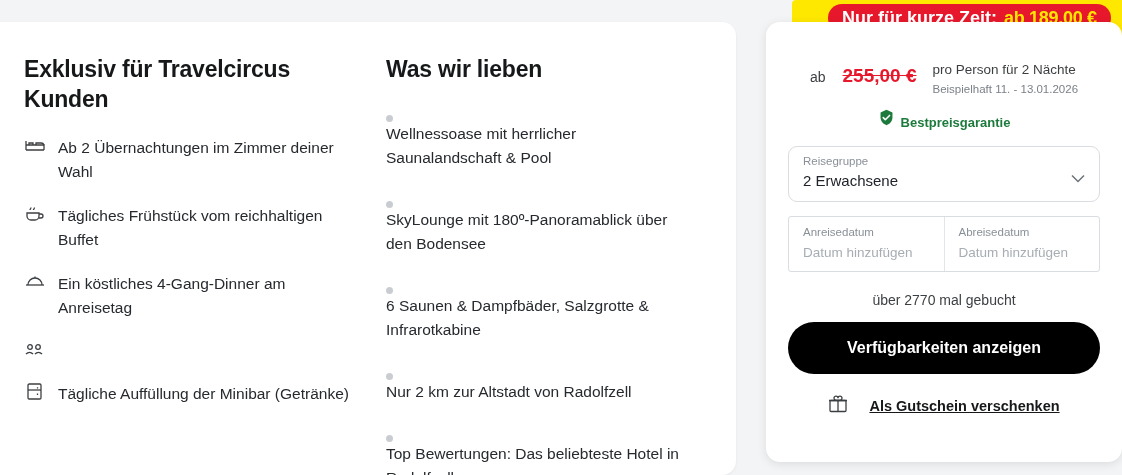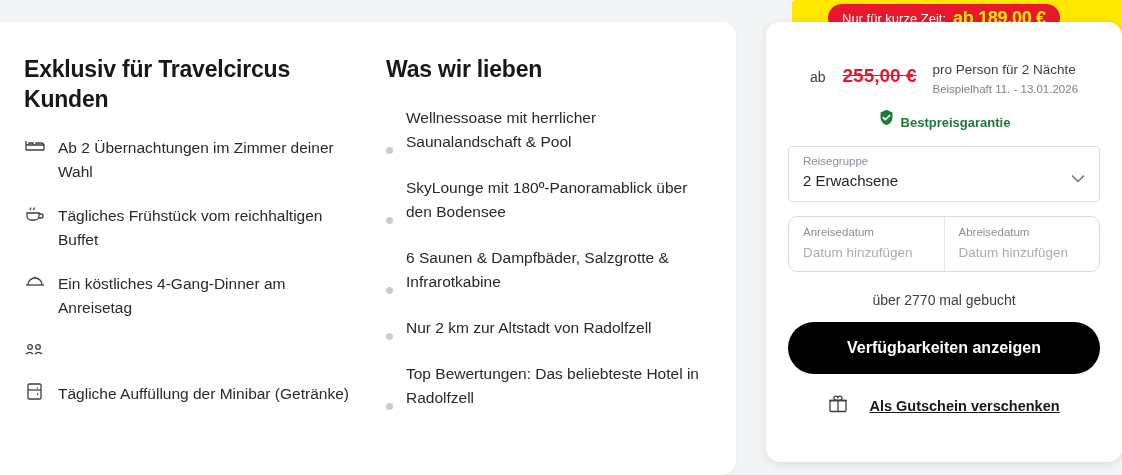--- a/index.html
+++ b/index.html
@@ -79,22 +79,23 @@
     color: #262a2e;
     max-width: 300px;
   }
   .love-list {
     list-style: none;
     margin: 0;
     padding: 0;
   }
   .love {
     display: flex;
-    align-items: flex-end;
+    align-items: flex-start;
     margin-bottom: 22px;
+    flex-direction: column;
   }
   .dot {
     width: 7px;
     height: 7px;
     min-width: 7px;
     border-radius: 50%;
     background: #c9cdd1;
     margin-top: 9px;
     margin-right: 13px;
   }
@@ -140,22 +141,22 @@
     height: 28px;
     background: #e8182c;
     border-radius: 14px;
     display: flex;
     align-items: center;
     padding: 0 14px;
     white-space: nowrap;
   }
   .promo-label {
     color: #ffffff;
-    font-size: 13px;
-    font-weight: normal;
+    font-size: 18px;
+    font-weight: bold;
   }
   .promo-price {
     color: #ffe800;
     font-size: 18px;
     font-weight: bold;
     margin-left: 7px;
     letter-spacing: -0.3px;
   }
   .price-row {
     display: flex;
@@ -199,21 +200,21 @@
   }
   .guarantee-text {
     font-size: 13px;
     font-weight: bold;
     color: #1d7a3c;
     margin-left: 6px;
   }
   .field {
     margin: 16px 22px 0 22px;
     border: 1px solid #d9dde1;
-    border-radius: 4px;
+    border-radius: 9px;
     height: 56px;
     box-sizing: border-box;
     position: relative;
     display: flex;
     align-items: center;
     padding: 0 14px;
   }
   .field .flabel {
     position: absolute;
     top: 8px;
@@ -228,21 +229,21 @@
   }
   .chevron {
     position: absolute;
     right: 14px;
     top: 22px;
   }
   .date-row {
     display: flex;
     margin: 14px 22px 0 22px;
     border: 1px solid #d9dde1;
-    border-radius: 9px;
+    border-radius: 3px;
     height: 56px;
     box-sizing: border-box;
   }
   .date-half {
     flex: 1;
     position: relative;
     padding: 0 14px;
   }
   .date-half + .date-half {
     border-left: 1px solid #e3e6e9;

